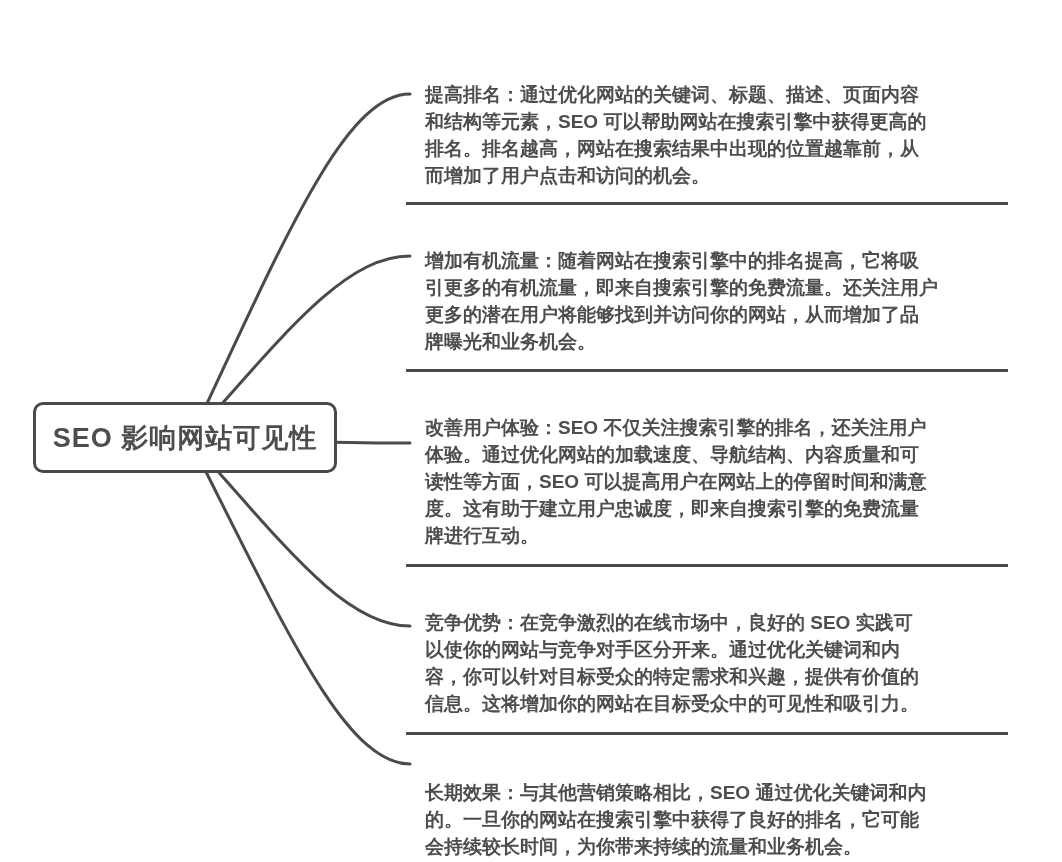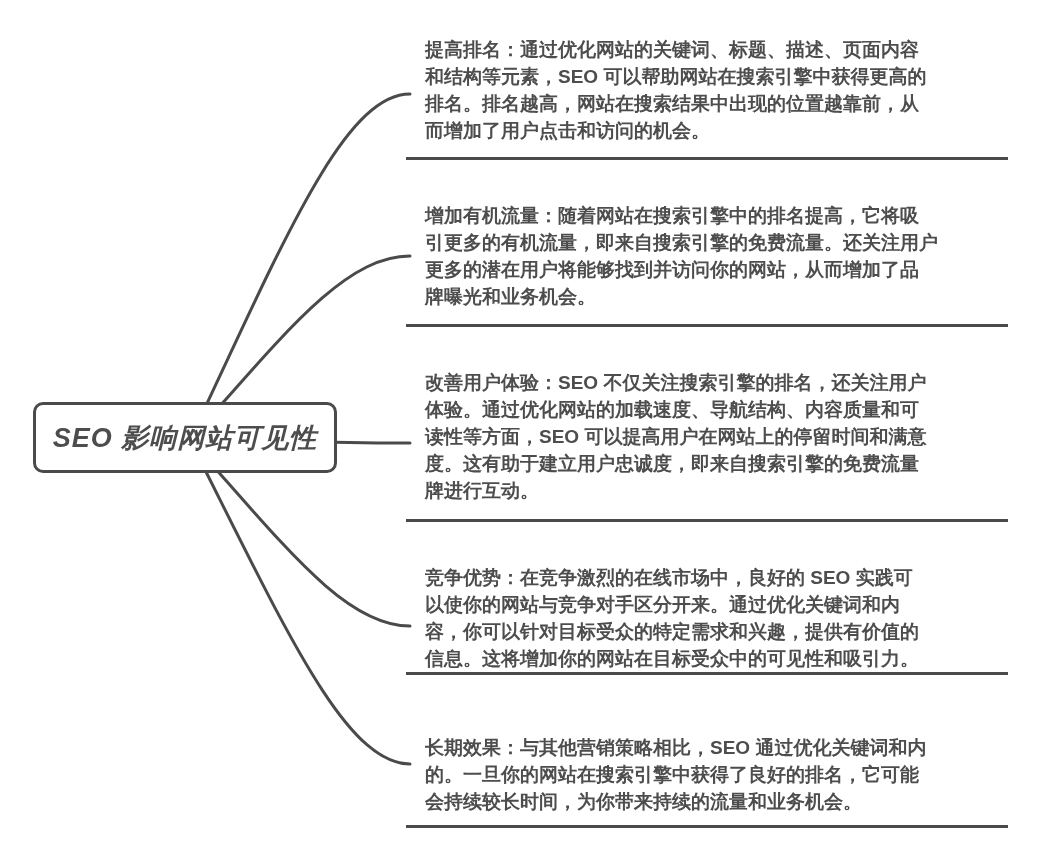--- a/index.html
+++ b/index.html
@@ -7,33 +7,33 @@
     width:1062px;height:862px;position:relative;background:#ffffff;overflow:hidden;
     font-family:"Liberation Sans","DejaVu Sans",sans-serif;
   }
   #connectors{position:absolute;left:0;top:0;width:1062px;height:862px;z-index:1;}
   #connectors path{fill:none;stroke:#4a4a4a;stroke-width:3;stroke-linecap:round;}
   .root-topic{
     position:absolute;left:33px;top:402px;width:298px;height:65px;z-index:2;
     background:#ffffff;border:3px solid #4a4a4a;border-radius:10px;
     display:flex;align-items:center;justify-content:center;
     font-size:27px;font-weight:600;color:#4d4d4d;letter-spacing:1px;
-    box-sizing:content-box;cursor:default;font-style:italic;
+    box-sizing:content-box;cursor:default;
   }
   .branch{
     position:absolute;left:406px;width:602px;z-index:2;
     border-bottom:3px solid #4a4a4a;
     padding-left:19px;box-sizing:border-box;
     font-size:19px;line-height:27px;font-weight:600;color:#4d4d4d;
-    white-space:pre;overflow:visible;cursor:default;
+    white-space:pre;overflow:visible;cursor:default;margin-top:45px;
   }
   .branch-1{top:36px;padding-bottom:13px;}
   .branch-2{top:202px;padding-bottom:14px;}
   .branch-3{top:369px;padding-bottom:15px;}
-  .branch-4{top:564px;}
+  .branch-4{top:564px;padding-bottom:15px;}
   .branch-5{top:734px;padding-bottom:10px;}
 </style>
 </head>
 <body>
 
 <svg id="connectors" viewBox="0 0 1062 862" xmlns="http://www.w3.org/2000/svg">
   <path d="M 190 440 C 285 237, 345 94, 410 94" stroke="#4a4a4a"></path>
   <path d="M 190 440 C 285 333, 345 256, 410 256" stroke="#4a4a4a"></path>
   <path d="M 190 440 C 285 441, 345 443, 410 443" stroke="#4a4a4a"></path>
   <path d="M 190 440 C 285 546, 345 626, 410 626" stroke="#4a4a4a"></path>

